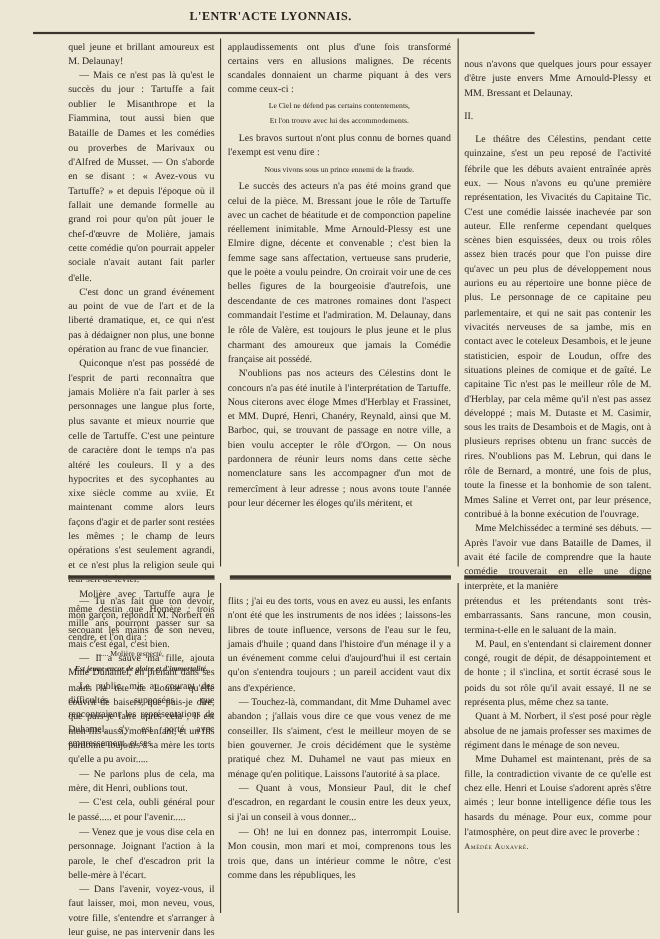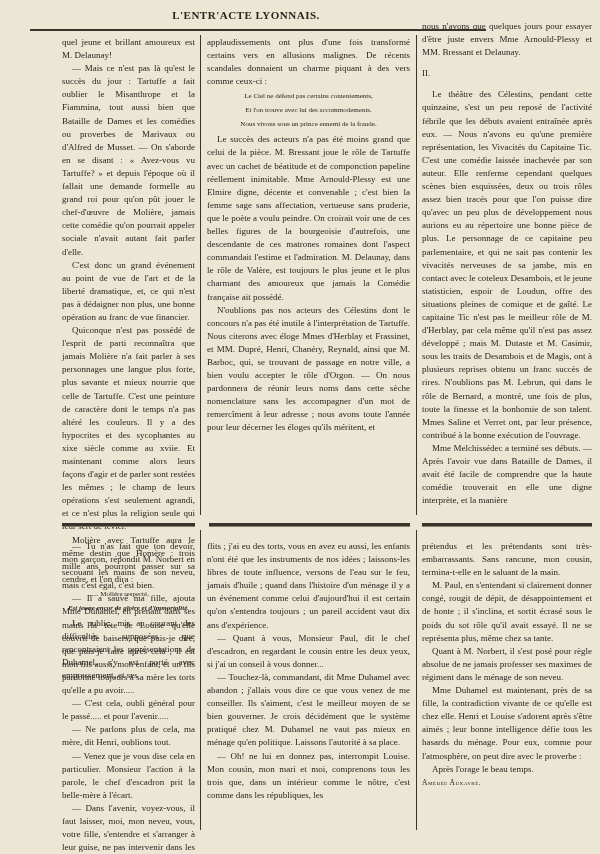--- a/index.html
+++ b/index.html
@@ -58,52 +58,52 @@
   <p class="ind">Molière avec Tartuffe aura le même destin que Homère : trois mille ans pourront passer sur sa cendre, et l'on dira :</p>
   <p class="verse right">...... Molière respecté,</p>
   <p class="verse it">Est jeune encor de gloire et d'immortalité.</p>
   <p class="ind">Le public, mis au courant des difficultés supposées que rencontraient les représentations de Duhamel, s'y est porté avec empressement, et ses</p>
 </div>
 
 <div class="col" style="left:207px; top:36px; width:203px;">
   <p>applaudissements ont plus d'une fois transformé certains vers en allusions malignes. De récents scandales donnaient un charme piquant à des vers comme ceux-ci :</p>
   <p class="verse">Le Ciel ne défend pas certains contentements,</p>
   <p class="verse">Et l'on trouve avec lui des accommodements.</p>
+  <p class="ind">Les bravos surtout n'ont plus connu de bornes quand l'exempt est venu dire :</p>
   <p class="verse">Nous vivons sous un prince ennemi de la fraude.</p>
   <p class="ind">Le succès des acteurs n'a pas été moins grand que celui de la pièce. M. Bressant joue le rôle de Tartuffe avec un cachet de béatitude et de componction papeline réellement inimitable. Mme Arnould-Plessy est une Elmire digne, décente et convenable ; c'est bien la femme sage sans affectation, vertueuse sans pruderie, que le poète a voulu peindre. On croirait voir une de ces belles figures de la bourgeoisie d'autrefois, une descendante de ces matrones romaines dont l'aspect commandait l'estime et l'admiration. M. Delaunay, dans le rôle de Valère, est toujours le plus jeune et le plus charmant des amoureux que jamais la Comédie française ait possédé.</p>
   <p class="ind">N'oublions pas nos acteurs des Célestins dont le concours n'a pas été inutile à l'interprétation de Tartuffe. Nous citerons avec éloge Mmes d'Herblay et Frassinet, et MM. Dupré, Henri, Chanéry, Reynald, ainsi que M. Barboc, qui, se trouvant de passage en notre ville, a bien voulu accepter le rôle d'Orgon. — On nous pardonnera de réunir leurs noms dans cette sèche nomenclature sans les accompagner d'un mot de remercîment à leur adresse ; nous avons toute l'année pour leur décerner les éloges qu'ils méritent, et</p>
 </div>
 
-<div class="col" style="left:422px; top:20px; width:170px;">
+<div class="col" style="left:422px; top:52px; width:170px;">
   <p>nous n'avons que quelques jours pour essayer d'être juste envers Mme Arnould-Plessy et MM. Bressant et Delaunay.</p>
   <p class="section-num">II.</p>
   <p class="ind">Le théâtre des Célestins, pendant cette quinzaine, s'est un peu reposé de l'activité fébrile que les débuts avaient entraînée après eux. — Nous n'avons eu qu'une première représentation, les Vivacités du Capitaine Tic. C'est une comédie laissée inachevée par son auteur. Elle renferme cependant quelques scènes bien esquissées, deux ou trois rôles assez bien tracés pour que l'on puisse dire qu'avec un peu plus de développement nous aurions eu au répertoire une bonne pièce de plus. Le personnage de ce capitaine peu parlementaire, et qui ne sait pas contenir les vivacités nerveuses de sa jambe, mis en contact avec le coteleux Desambois, et le jeune statisticien, espoir de Loudun, offre des situations pleines de comique et de gaîté. Le capitaine Tic n'est pas le meilleur rôle de M. d'Herblay, par cela même qu'il n'est pas assez développé ; mais M. Dutaste et M. Casimir, sous les traits de Desambois et de Magis, ont à plusieurs reprises obtenu un franc succès de rires. N'oublions pas M. Lebrun, qui dans le rôle de Bernard, a montré, une fois de plus, toute la finesse et la bonhomie de son talent. Mmes Saline et Verret ont, par leur présence, contribué à la bonne exécution de l'ouvrage.</p>
   <p class="ind">Mme Melchissédec a terminé ses débuts. — Après l'avoir vue dans Bataille de Dames, il avait été facile de comprendre que la haute comédie trouverait en elle une digne interprète, et la manière</p>
 </div>
 
 <div class="sep-rule" style="left:62px; top:523px; width:133px;"></div>
 <div class="sep-rule" style="left:209px; top:523px; width:201px;"></div>
 <div class="sep-rule" style="left:422px; top:523px; width:170px;"></div>
 
 <div class="col" style="left:62px; top:540px; width:133px;">
   <p class="ind">— Tu n'as fait que ton devoir, mon garçon, répondit M. Norbert en secouant les mains de son neveu, mais c'est égal, c'est bien.</p>
   <p class="ind">— Il a sauvé ma fille, ajouta Mme Duhamel, en prenant dans ses mains la tête de Louise qu'elle couvrit de baisers, que puis-je dire, que puis-je faire après cela ; il est mon fils aussi, mon enfant, et un fils pardonne toujours à sa mère les torts qu'elle a pu avoir.....</p>
+  <p class="ind">— Ne parlons plus de cela, ma mère, dit Henri, oublions tout.</p>
   <p class="ind">— C'est cela, oubli général pour le passé..... et pour l'avenir.....</p>
-  <p class="ind">— Ne parlons plus de cela, ma mère, dit Henri, oublions tout.</p>
-  <p class="ind">— Venez que je vous dise cela en particulier. Monsieur l'action à la parole, le chef d'escadron prit la belle-mère à l'écart.</p>
+  <p class="ind">— Venez que je vous dise cela en personnage. Joignant l'action à la parole, le chef d'escadron prit la belle-mère à l'écart.</p>
   <p class="ind">— Dans l'avenir, voyez-vous, il faut laisser, moi, mon neveu, vous, votre fille, s'entendre et s'arranger à leur guise, ne pas intervenir dans les petits orages qui obscurcissent quelquefois le plus beau ciel conjugal, il faut renoncer à agiter les questions de puissance, d'autorité et de con-</p>
 </div>
 
 <div class="col" style="left:207px; top:540px; width:203px;">
   <p>flits ; j'ai eu des torts, vous en avez eu aussi, les enfants n'ont été que les instruments de nos idées ; laissons-les libres de toute influence, versons de l'eau sur le feu, jamais d'huile ; quand dans l'histoire d'un ménage il y a un événement comme celui d'aujourd'hui il est certain qu'on s'entendra toujours ; un pareil accident vaut dix ans d'expérience.</p>
+  <p class="ind">— Touchez-là, commandant, dit Mme Duhamel avec abandon ; j'allais vous dire ce que vous venez de me conseiller. Ils s'aiment, c'est le meilleur moyen de se bien gouverner. Je crois décidément que le système pratiqué chez M. Duhamel ne vaut pas mieux en ménage qu'en politique. Laissons l'autorité à sa place.</p>
   <p class="ind">— Quant à vous, Monsieur Paul, dit le chef d'escadron, en regardant le cousin entre les deux yeux, si j'ai un conseil à vous donner...</p>
-  <p class="ind">— Touchez-là, commandant, dit Mme Duhamel avec abandon ; j'allais vous dire ce que vous venez de me conseiller. Ils s'aiment, c'est le meilleur moyen de se bien gouverner. Je crois décidément que le système pratiqué chez M. Duhamel ne vaut pas mieux en ménage qu'en politique. Laissons l'autorité à sa place.</p>
   <p class="ind">— Oh! ne lui en donnez pas, interrompit Louise. Mon cousin, mon mari et moi, comprenons tous les trois que, dans un intérieur comme le nôtre, c'est comme dans les républiques, les</p>
 </div>
 
 <div class="col" style="left:422px; top:540px; width:170px;">
   <p>prétendus et les prétendants sont très-embarrassants. Sans rancune, mon cousin, termina-t-elle en le saluant de la main.</p>
   <p class="ind">M. Paul, en s'entendant si clairement donner congé, rougit de dépit, de désappointement et de honte ; il s'inclina, et sortit écrasé sous le poids du sot rôle qu'il avait essayé. Il ne se représenta plus, même chez sa tante.</p>
   <p class="ind">Quant à M. Norbert, il s'est posé pour règle absolue de ne jamais professer ses maximes de régiment dans le ménage de son neveu.</p>
   <p class="ind">Mme Duhamel est maintenant, près de sa fille, la contradiction vivante de ce qu'elle est chez elle. Henri et Louise s'adorent après s'être aimés ; leur bonne intelligence défie tous les hasards du ménage. Pour eux, comme pour l'atmosphère, on peut dire avec le proverbe :</p>
-  <p class="ind">Après l'orage le beau temps.</p>
   <p class="sig sc">Amédée Auxavré.</p>
 </div>
 
 </body></html>

